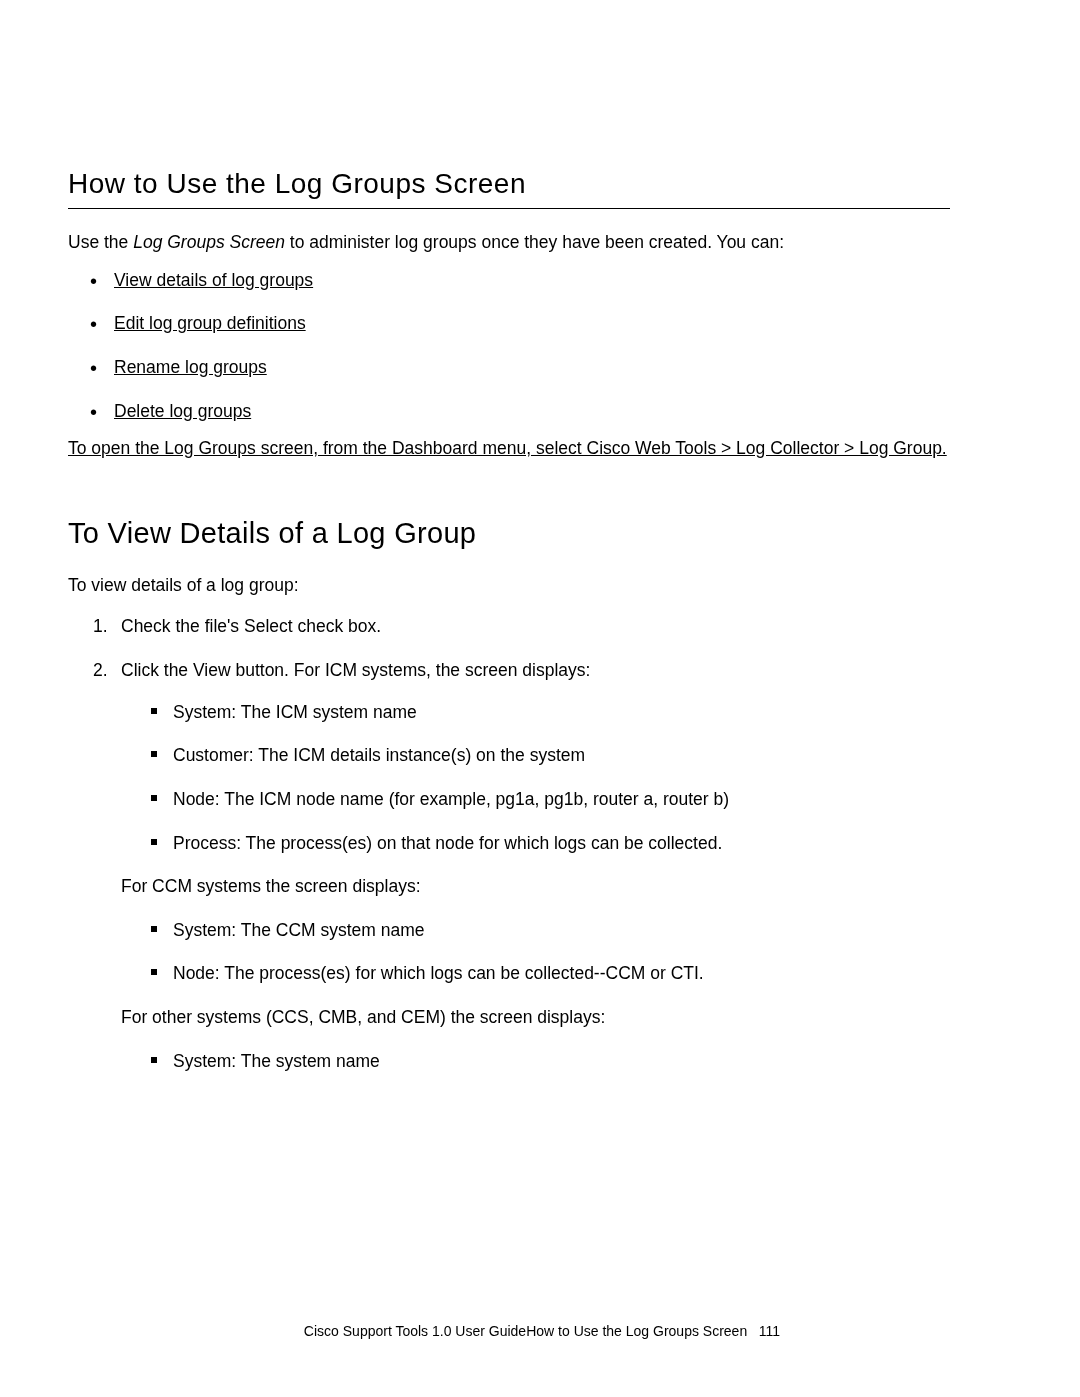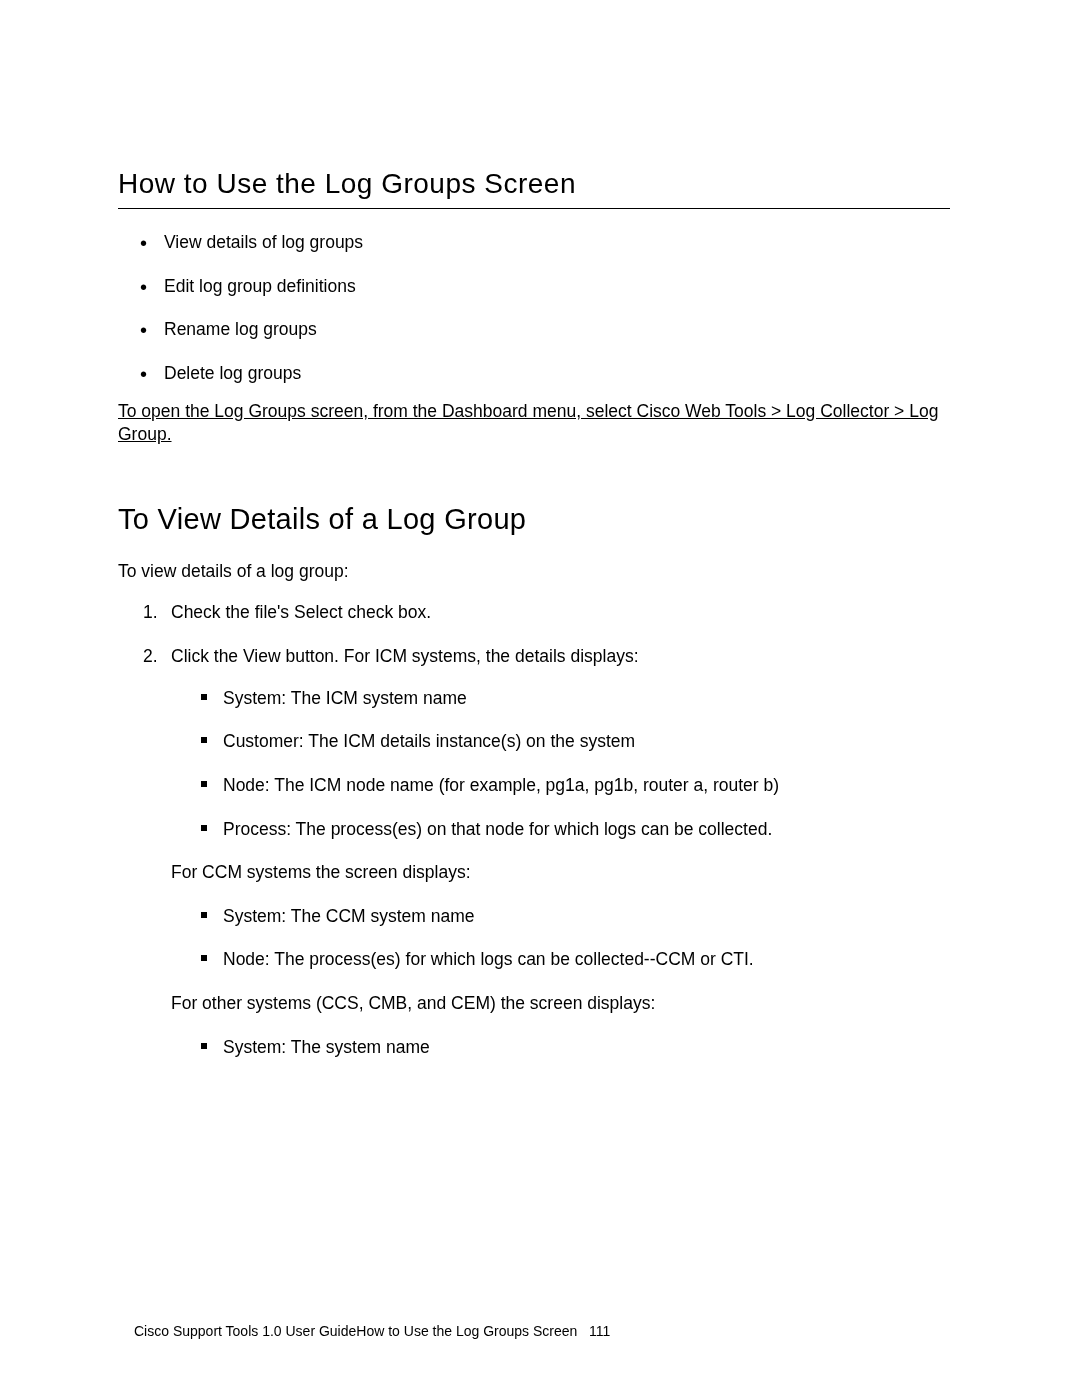--- a/index.html
+++ b/index.html
@@ -9,21 +9,21 @@
     height: 1397px;
     background: #ffffff;
     font-family: Arial, Helvetica, sans-serif;
     color: #000000;
   }
   .page {
     position: relative;
     width: 1080px;
     height: 1397px;
     box-sizing: border-box;
-    padding: 168px 130px 0 118px;
+    padding: 168px 130px 0 68px;
   }
   .title {
     font-size: 28px;
     letter-spacing: 0.5px;
     font-weight: 400;
     margin: 0 0 8px 0;
   }
   .title-rule {
     border: none;
     border-top: 1.5px solid #000;
@@ -32,20 +32,21 @@
   .body-text {
     font-size: 17.5px;
     line-height: 1.35;
     margin: 0 0 14px 0;
   }
   .italic { font-style: italic; }
   ul.bullets {
     list-style: none;
     padding: 0 0 0 46px;
     margin: 2px 0 10px 0;
+    text-decoration: underline;
   }
   ul.bullets > li {
     position: relative;
     font-size: 17.5px;
     line-height: 1.35;
     margin: 0 0 20px 0;
   }
   ul.bullets > li::before {
     content: "•";
     position: absolute;
@@ -109,53 +110,56 @@
     line-height: 1.35;
     margin: 0 0 20px 0;
     padding-left: 0;
   }
   .footer {
     position: absolute;
     left: 134px;
     right: 130px;
     bottom: 58px;
     display: flex;
-    justify-content: flex-start;
+    justify-content: center;
     font-size: 14px;
   }
   .footer .right { white-space: nowrap; }
 </style>
 </head>
 <body>
 
 <div class="page">
 
   <h1 class="title">How to Use the Log Groups Screen</h1>
   <hr class="title-rule">
 
+  <p class="body-text">
+    <span>Use the </span><span class="italic">Log Groups Screen</span><span> to administer log groups once they have been created. You can:</span>
+  </p>
 
   <ul class="bullets">
     <li>View details of log groups</li>
     <li>Edit log group definitions</li>
     <li>Rename log groups</li>
     <li>Delete log groups</li>
   </ul>
 
   <p class="body-text para-after-list">To open the Log Groups screen, from the Dashboard menu, select Cisco Web Tools &gt; Log Collector &gt; Log Group.</p>
 
   <h2 class="sub-heading">To View Details of a Log Group</h2>
 
   <p class="body-text">To view details of a log group:</p>
 
   <ol class="numbered">
     <li>
       <span>Check the file's Select check box.</span>
     </li>
     <li>
-      <span>Click the View button. For ICM systems, the details displays:</span>
+      <span>Click the View button. For ICM systems, the screen displays:</span>
       <ul class="squares">
         <li>System: The ICM system name</li>
         <li>Customer: The ICM details instance(s) on the system</li>
         <li>Node: The ICM node name (for example, pg1a, pg1b, router a, router b)</li>
         <li>Process: The process(es) on that node for which logs can be collected.</li>
       </ul>
       <p class="inner-para">For CCM systems the screen displays:</p>
       <ul class="squares">
         <li>System: The CCM system name</li>
         <li>Node: The process(es) for which logs can be collected--CCM or CTI.</li>

